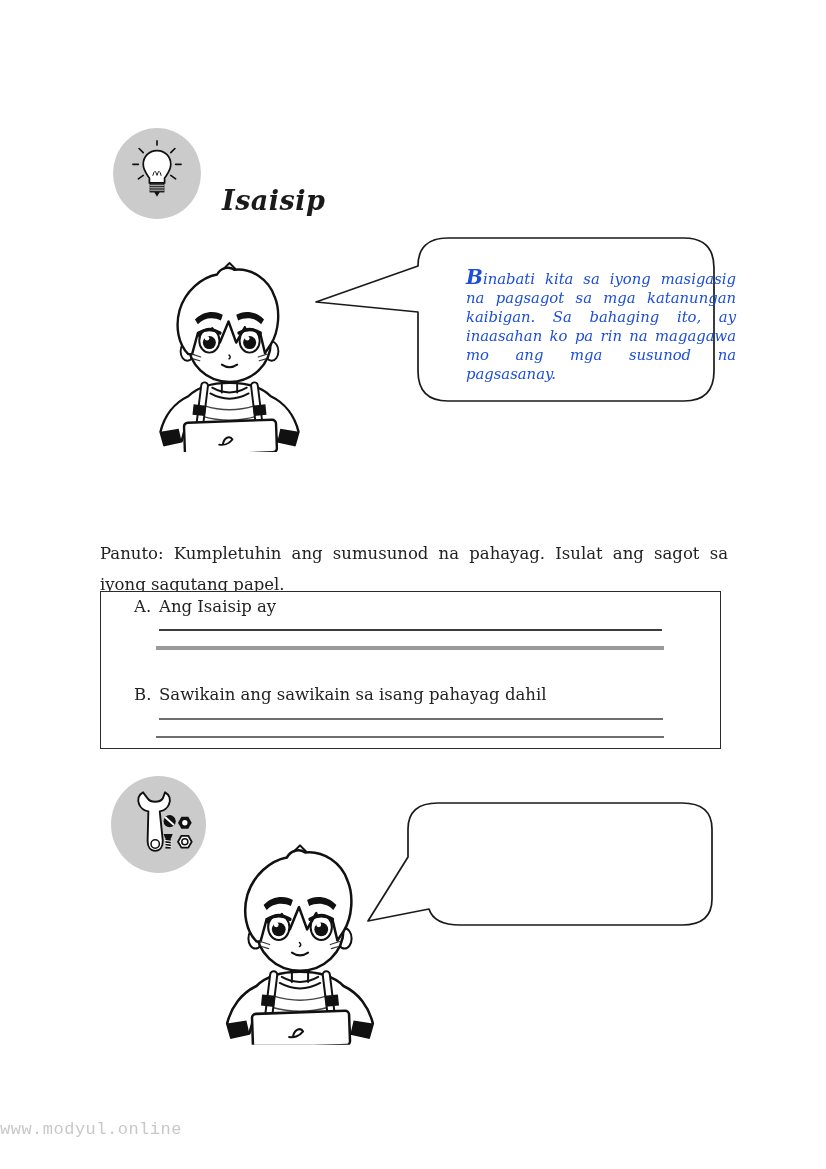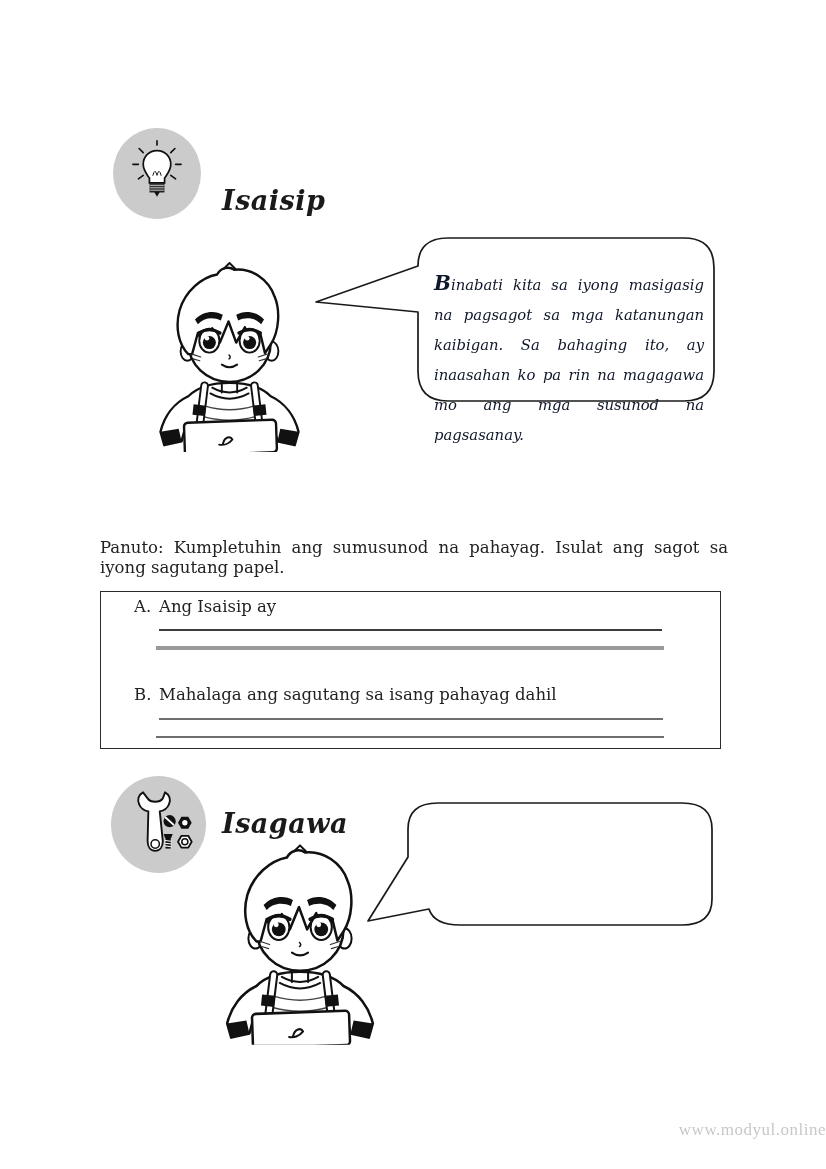--- a/index.html
+++ b/index.html
@@ -21,46 +21,46 @@
   .section-heading{position:absolute;font-style:italic;font-weight:700;font-size:27px;
                    color:var(--ink);letter-spacing:.5px;margin-top:29px;}
   #isaisip-heading{left:222px;top:156px;}
   #isagawa-heading{left:222px;top:779px;}
 
   .bubble-svg{position:absolute;}
   #bubble1-svg{left:298px;top:228px;width:430px;height:185px;}
   #bubble2-svg{left:352px;top:793px;width:370px;height:145px;}
   .bubble-path{fill:#fff;stroke:var(--ink);stroke-width:1.7;stroke-linejoin:round;}
 
-  .bubble-text{position:absolute;font-style:italic;text-align:justify;color:#0f172a;
-               font-size:14.8px;line-height:30px;}
+  .bubble-text{position:absolute;font-style:italic;text-align:justify;color:#1d4ed8;
+               font-size:14.8px;line-height:19px;margin-left:32px;}
   #bubble1-text{left:434px;top:268px;width:270px;}
   #bubble2-text{left:437px;top:820px;width:268px;text-indent:46px;}
   .lead{font-weight:700;font-size:20px;}
 
   .character{position:absolute;}
   #character1{left:148px;top:260px;width:163px;height:192px;}
   #character2{left:214px;top:842px;width:172px;height:203px;}
 
   #panuto{position:absolute;left:100px;top:538px;width:628px;
-          font-size:16.5px;line-height:20px;text-align:justify;}
+          font-size:16.5px;line-height:31px;text-align:justify;}
 
   #answer-box{position:absolute;left:100px;top:591px;width:621px;height:158px;
               border:1.5px solid #2b2b2b;background:#fff;}
   .item-label,.item-prompt{position:absolute;font-size:16.5px;color:#222;white-space:nowrap;}
   #item-a-label{left:33px;top:5px;}   #item-a-prompt{left:58px;top:5px;}
   #item-b-label{left:33px;top:93px;}  #item-b-prompt{left:58px;top:93px;}
   .answer-line{position:absolute;}
   #line-a1{left:58px;top:37px;width:503px;height:2px;background:var(--line-dark);}
   #line-a2{left:55px;top:54px;width:508px;height:4px;background:var(--line-gray);}
   #line-b1{left:58px;top:126px;width:504px;height:2px;background:var(--line-mid);}
   #line-b2{left:55px;top:144px;width:508px;height:2px;background:var(--line-mid);}
 
-  #footer{position:absolute;left:0;right:0;top:1120px;text-align:right;
-          font-family:Liberation Serif, serif;
+  #footer{position:absolute;left:0;right:0;top:1120px;text-align:left;
+          font-family:Liberation Mono, monospace;
           font-size:17px;color:var(--footer-text);letter-spacing:.5px;}
 </style>
 </head>
 <body>
 
 <svg width="0" height="0" style="position:absolute" aria-hidden="true">
   <defs>
 
     <symbol id="boy-character" viewBox="0 0 170 200">
       <g stroke-linecap="round" stroke-linejoin="round">
@@ -157,31 +157,30 @@
 
   <p id="panuto">Panuto: Kumpletuhin ang sumusunod na pahayag. Isulat ang sagot sa iyong sagutang papel.</p>
 
   <div id="answer-box">
     <span id="item-a-label" class="item-label">A.</span>
     <span id="item-a-prompt" class="item-prompt">Ang Isaisip ay</span>
     <div id="line-a1" class="answer-line"></div>
     <div id="line-a2" class="answer-line"></div>
 
     <span id="item-b-label" class="item-label">B.</span>
-    <span id="item-b-prompt" class="item-prompt">Mahalaga ang sagutang sa isang pahayag dahil</span>
+    <span id="item-b-prompt" class="item-prompt">Sawikain ang sawikain sa isang pahayag dahil</span>
     <div id="line-b1" class="answer-line"></div>
     <div id="line-b2" class="answer-line"></div>
   </div>
 
   <div id="isagawa-circle" class="icon-circle">
     <svg viewBox="0 0 100 100">
         <use href="#wrench"></use>
       </svg>
   </div>
-  <div id="isagawa-heading" class="section-heading">Isagawa</div>
 
   <svg id="bubble2-svg" class="bubble-svg" viewBox="0 0 370 145">
     <path class="bubble-path" d="M86 10 H330 Q360 10 360 36 V106 Q360 132 330 132 H108 Q82 132 77 116 L16 128 L56 64 V36 Q56 10 86 10 Z"></path>
   </svg>
 
   <svg id="character2" class="character" viewBox="0 0 170 200">
       <use href="#boy-character"></use>
     </svg>
 
   <div id="footer">www.modyul.online</div>

